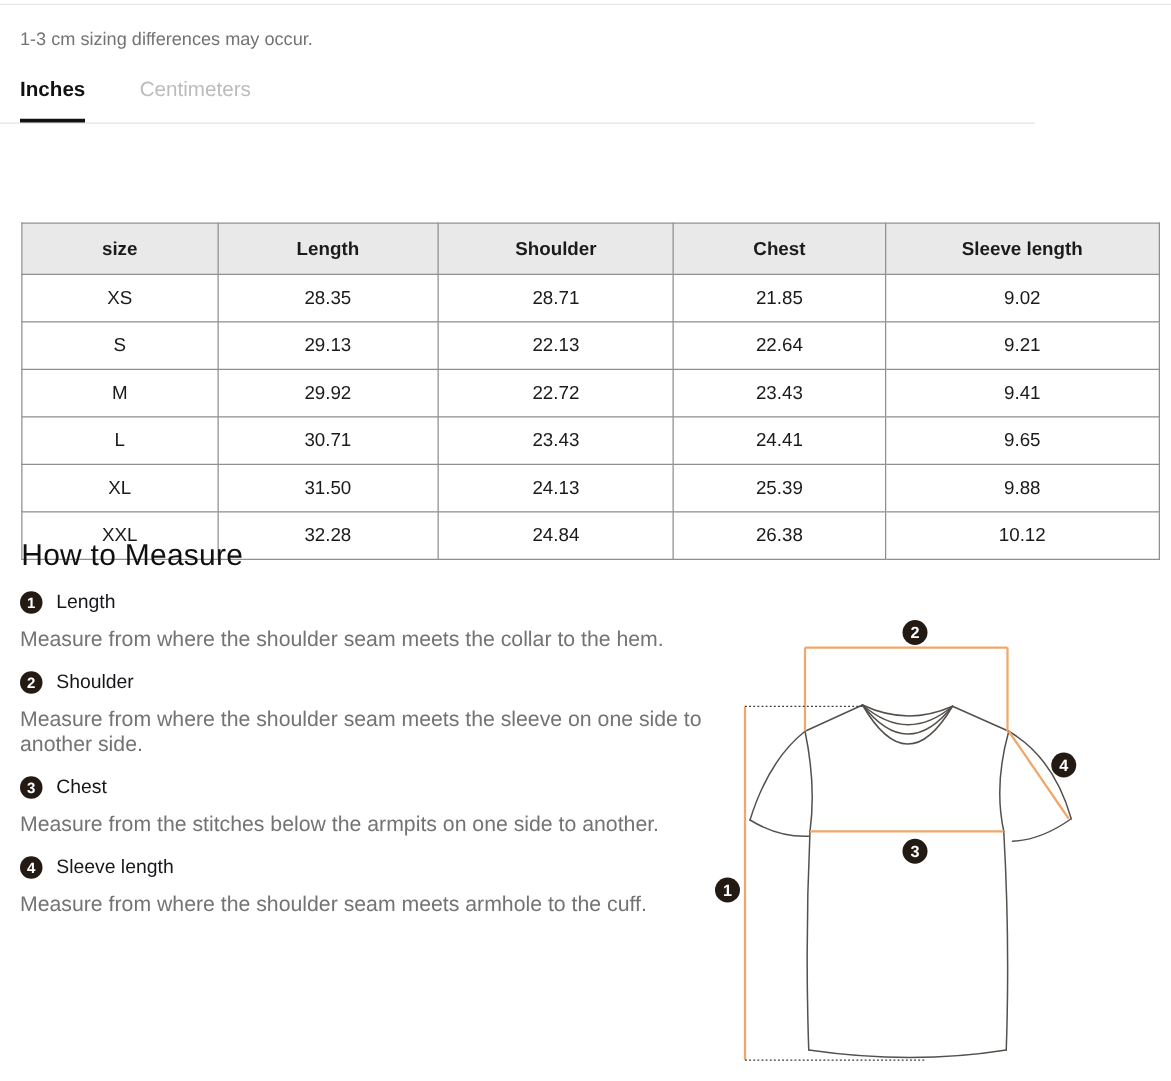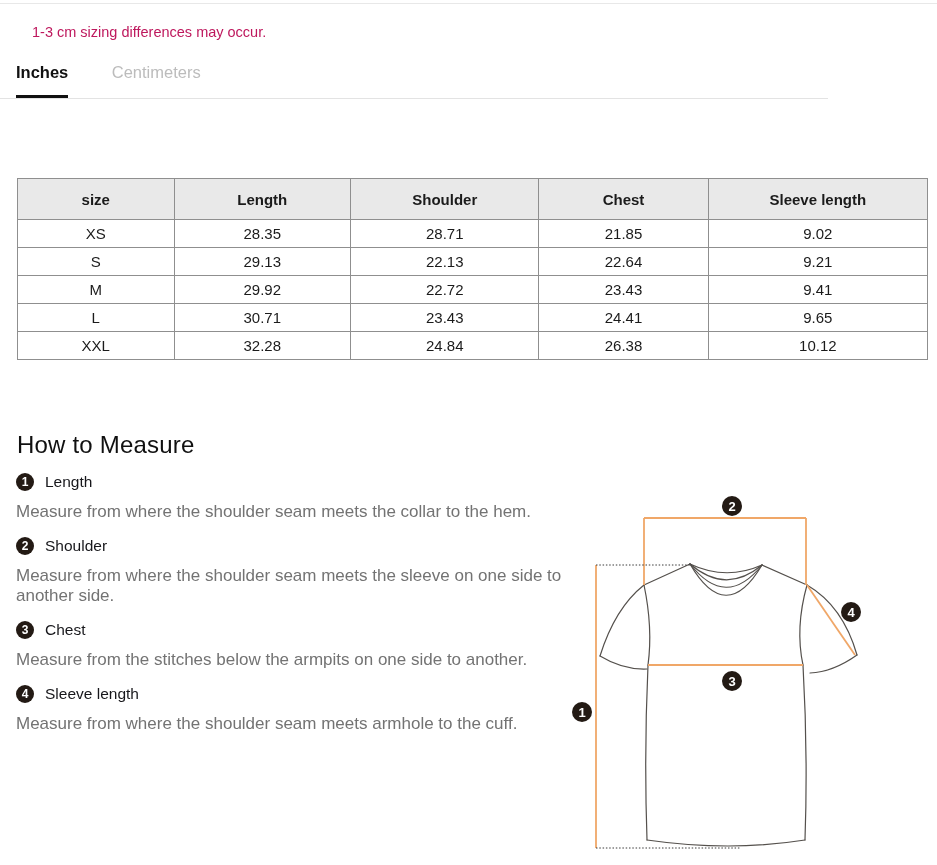--- a/index.html
+++ b/index.html
@@ -3,40 +3,40 @@
 <meta charset="utf-8">
 <style>
   * { margin:0; padding:0; box-sizing:border-box; }
   html,body { background:#ffffff; }
   body {
     width:937px; height:865px; position:relative;
     font-family:"Liberation Sans", sans-serif;
     color:#1b1b1b; overflow:hidden;
   }
   .top-rule { position:absolute; top:3px; left:0; width:937px; border-top:1px solid #e8e8e8; }
-  .note { position:absolute; top:24px; left:32px; font-size:14.5px; color:#be185d; }
+  .note { position:absolute; top:24px; left:16px; font-size:14.5px; color:#737373; }
 
   .tabs {
     position:absolute; top:63px; left:0; width:828px;
     border-bottom:1px solid #e3e3e3; padding-left:16px;
   }
   .tab { display:inline-block; font-size:16.5px; padding-bottom:13px; margin-right:39px; cursor:pointer; }
   .tab.active { color:#111; font-weight:700; border-bottom:3px solid #111; }
   .tab.inactive { color:#bcbcbc; font-weight:400; }
 
   table.size-table {
     position:absolute; top:146px; left:17px; width:911px;
     border-collapse:collapse; table-layout:fixed;margin-top:32px;
   }
   .size-table th, .size-table td {
     border:1px solid #8f8f8f; text-align:center; vertical-align:middle;
     font-size:15px; color:#1b1b1b;
   }
   .size-table th { background:#e9e9e9; font-weight:700; height:41px; }
-  .size-table td { height:28px; font-weight:400; }
+  .size-table td { height:38px; font-weight:400; }
 
   .howto-title { position:absolute; top:431px; left:17px; font-size:24px; font-weight:400; color:#101010; letter-spacing:0.2px; }
 
   .measure-list { position:absolute; top:473px; left:16px; width:575px; }
   .m-head { display:flex; align-items:center; gap:11px; margin-bottom:11px; }
   .badge {
     width:18px; height:18px; border-radius:50%; background:#231a14; color:#fff;
     font-size:12px; font-weight:700; display:flex; align-items:center; justify-content:center;
     flex:0 0 18px;
   }
@@ -97,20 +97,27 @@
         <td>9.41</td>
       </tr>
       <tr>
         <td>L</td>
         <td>30.71</td>
         <td>23.43</td>
         <td>24.41</td>
         <td>9.65</td>
       </tr>
       <tr>
+        <td>XL</td>
+        <td>31.50</td>
+        <td>24.13</td>
+        <td>25.39</td>
+        <td>9.88</td>
+      </tr>
+      <tr>
         <td>XXL</td>
         <td>32.28</td>
         <td>24.84</td>
         <td>26.38</td>
         <td>10.12</td>
       </tr>
     </tbody>
 </table>
 
 <div class="howto-title">How to Measure</div>

